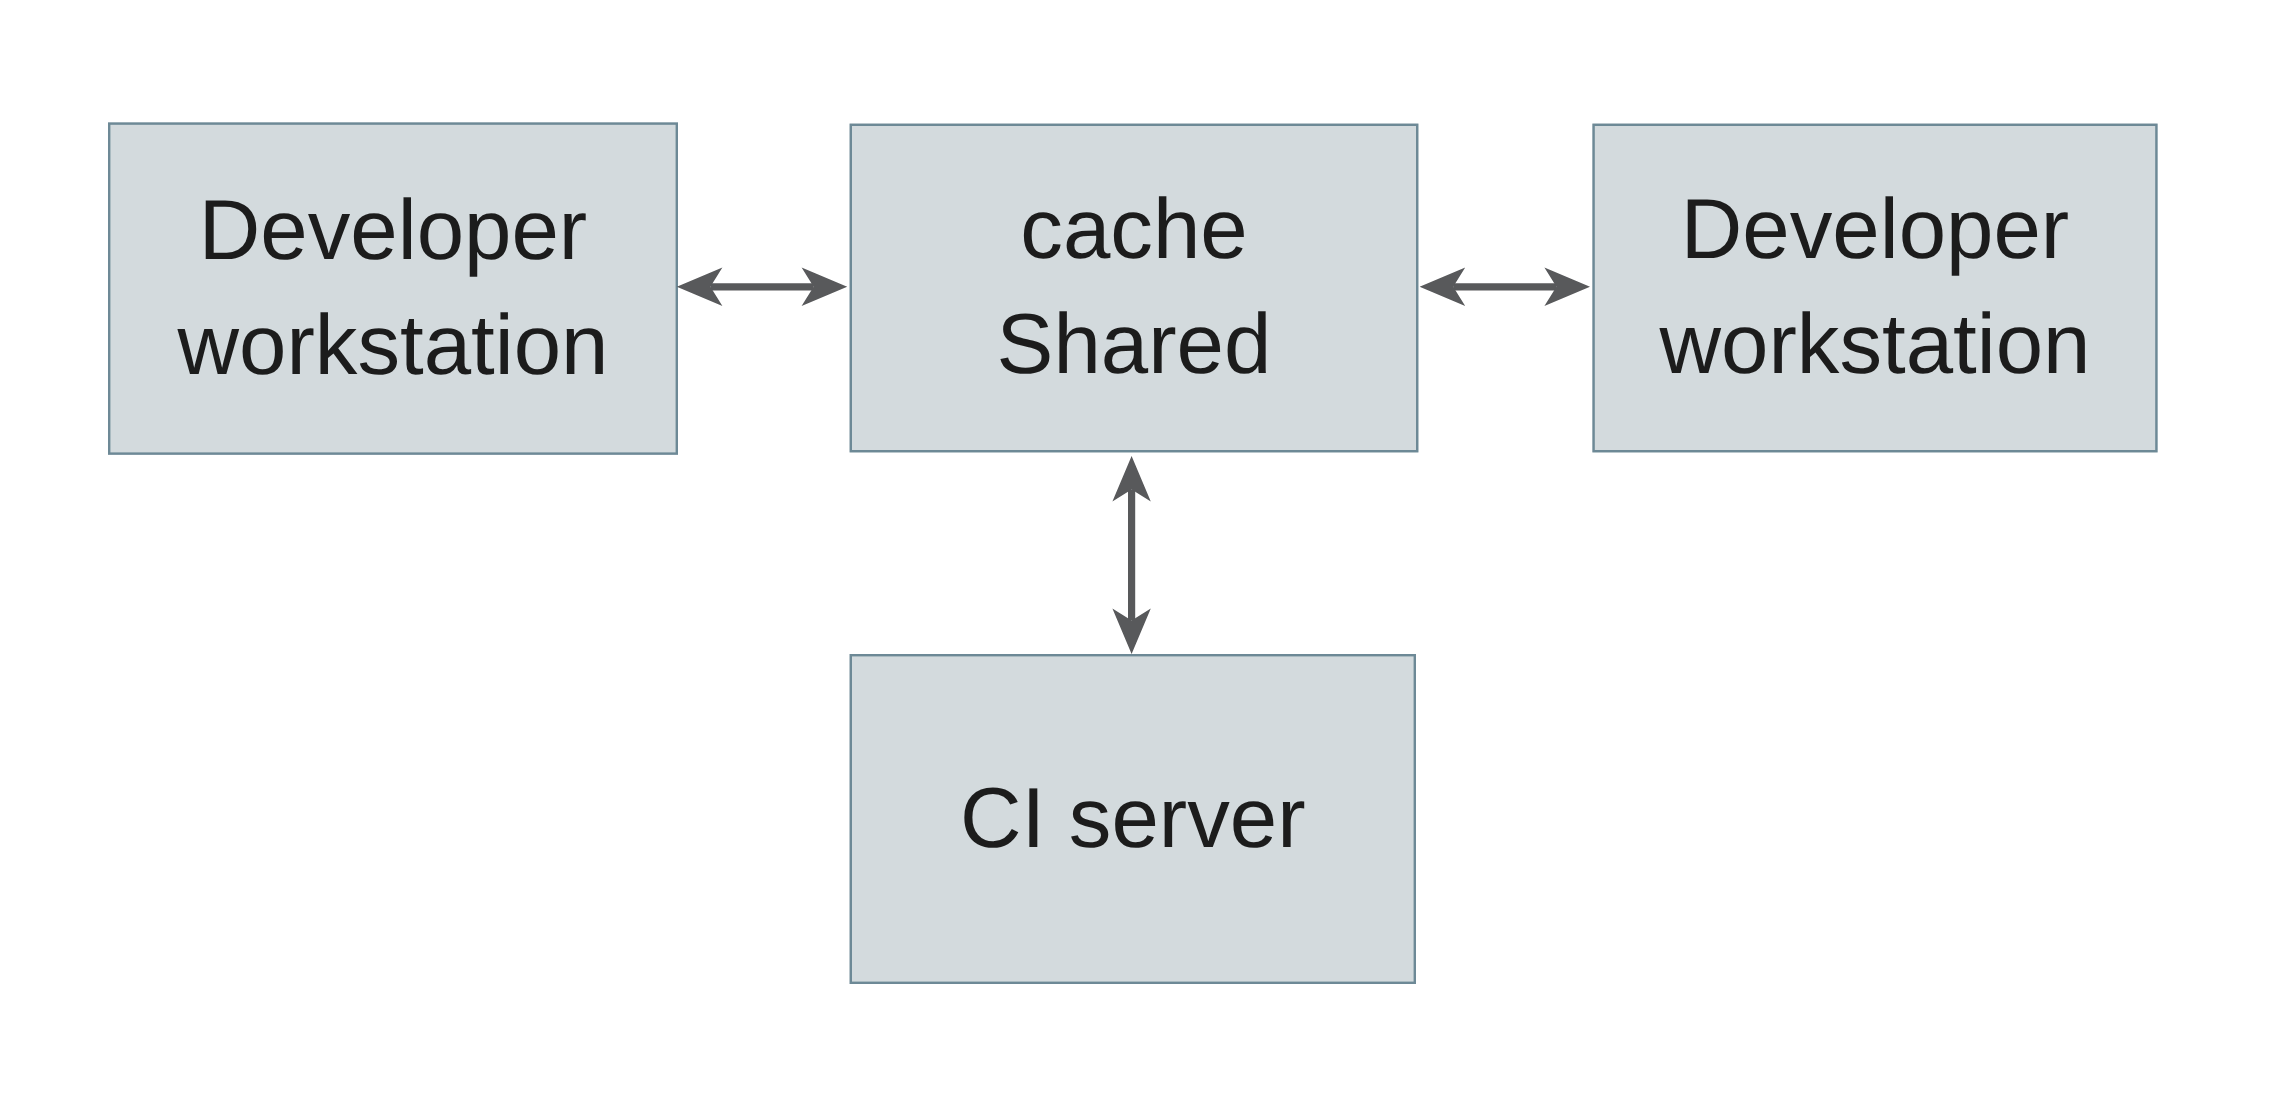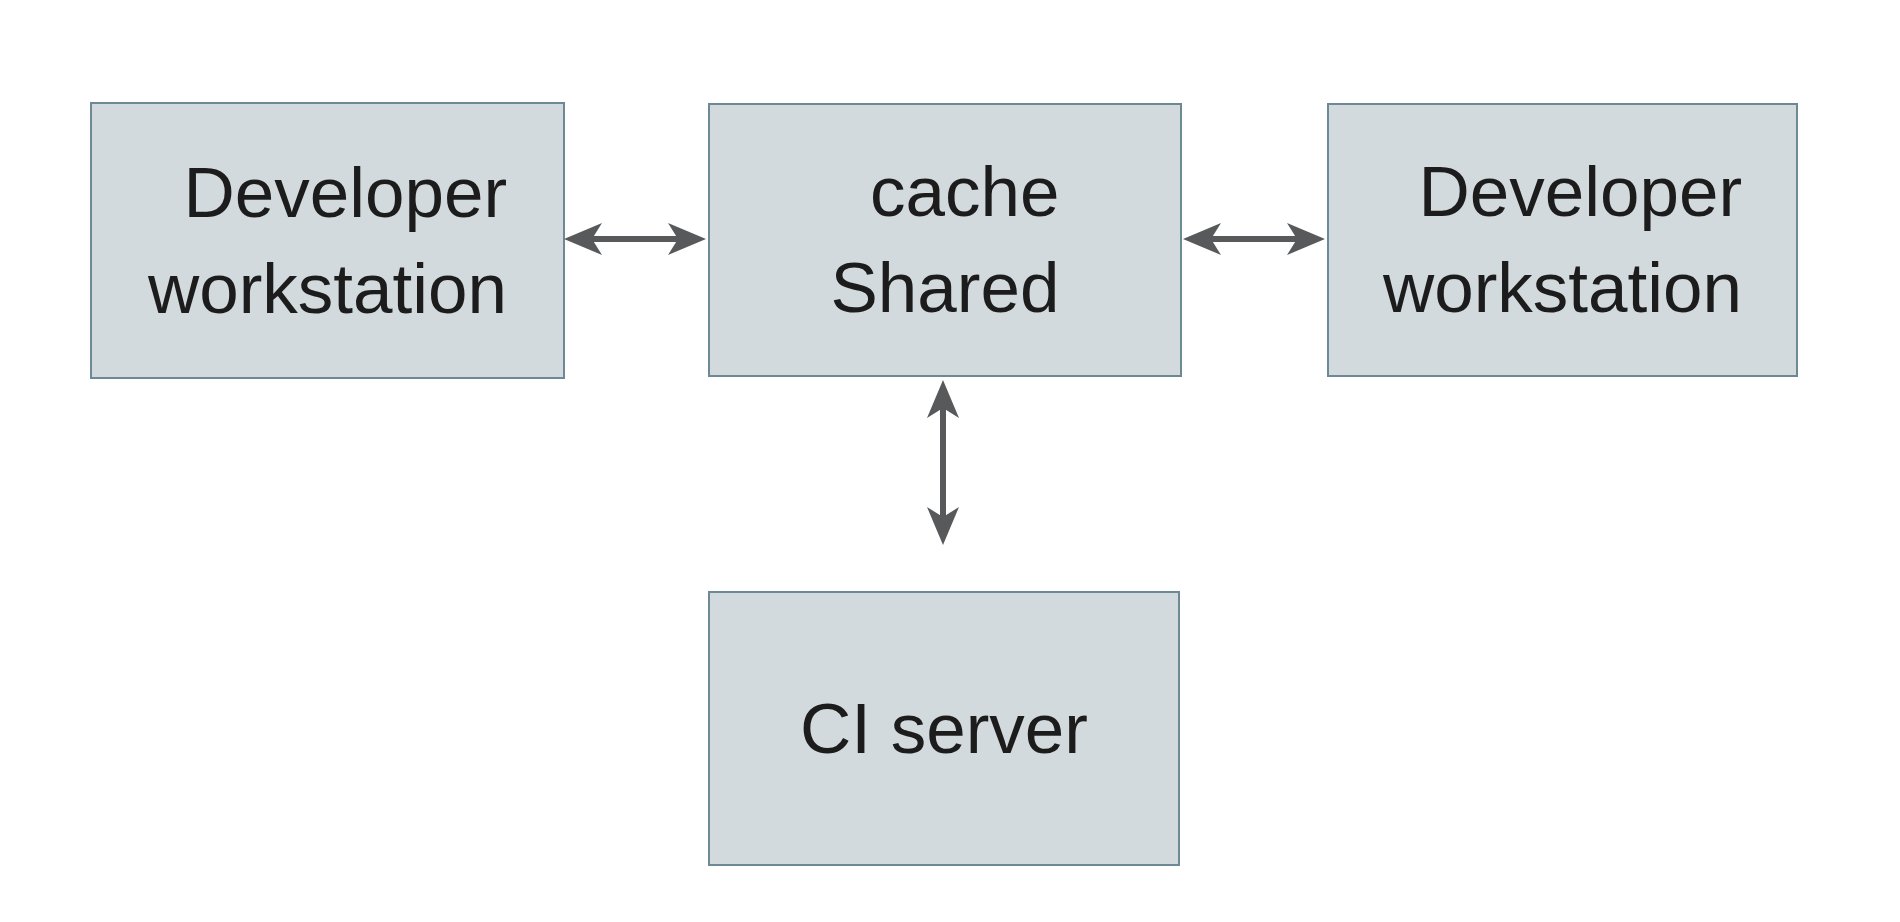--- a/index.html
+++ b/index.html
@@ -31,30 +31,29 @@
     align-items: center;
     justify-content: center;
     text-align: center;
   }
   .node-label {
     color: var(--text);
     font-size: 71px;
     line-height: 1.35;
     font-weight: 400;
     letter-spacing: 0px;
-    text-align: right;
   }
   .node-label .line { display: block; }
   .node-label .line:empty { display: none; }
 
   
   .node-dev-left      { left: 90px;   top: 102px; width: 475px; height: 277px; }
   .node-shared-cache  { left: 708px;  top: 103px; width: 474px; height: 274px; }
   .node-dev-right     { left: 1327px; top: 103px; width: 471px; height: 274px; }
-  .node-ci-server     { left: 708px;  top: 545px; width: 472px; height: 275px; margin-top: 46px; }
+  .node-ci-server     { left: 708px;  top: 545px; width: 472px; height: 275px; }
 
   .edge {
     position: absolute;
     color: var(--arrow);
   }
   .edge svg { display: block; }
   .edge-left     { left: 564px;  top: 219px; }
   .edge-right    { left: 1183px; top: 219px; }
   .edge-vertical { left: 923px;  top: 380px; }
 </style>

